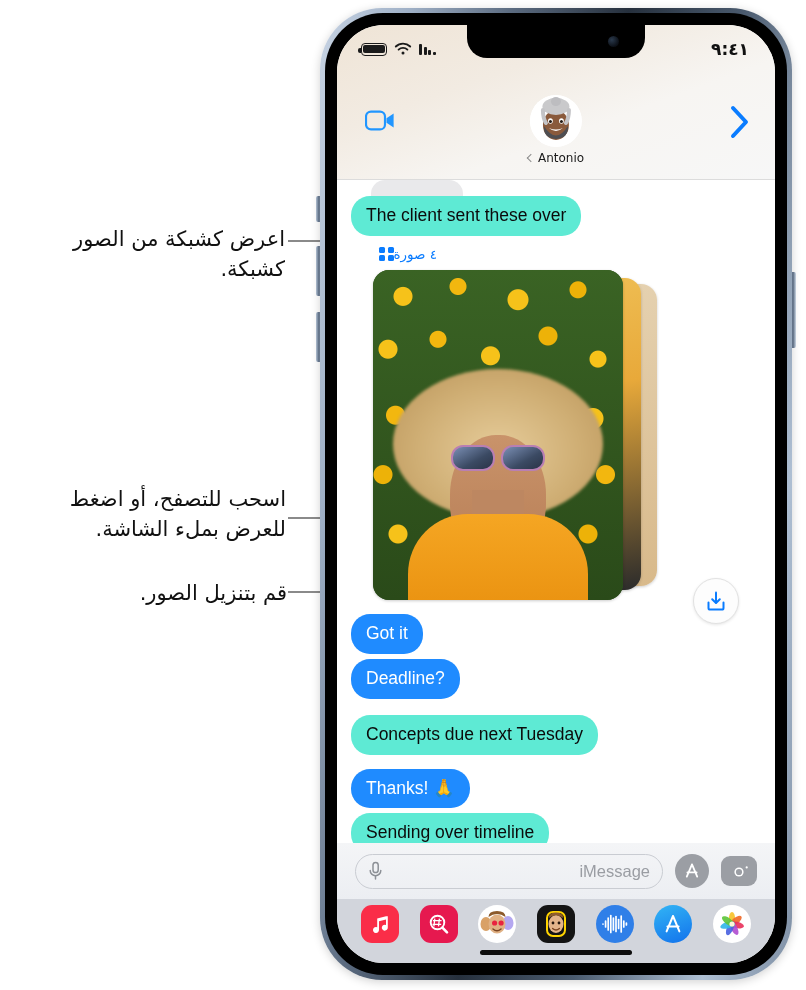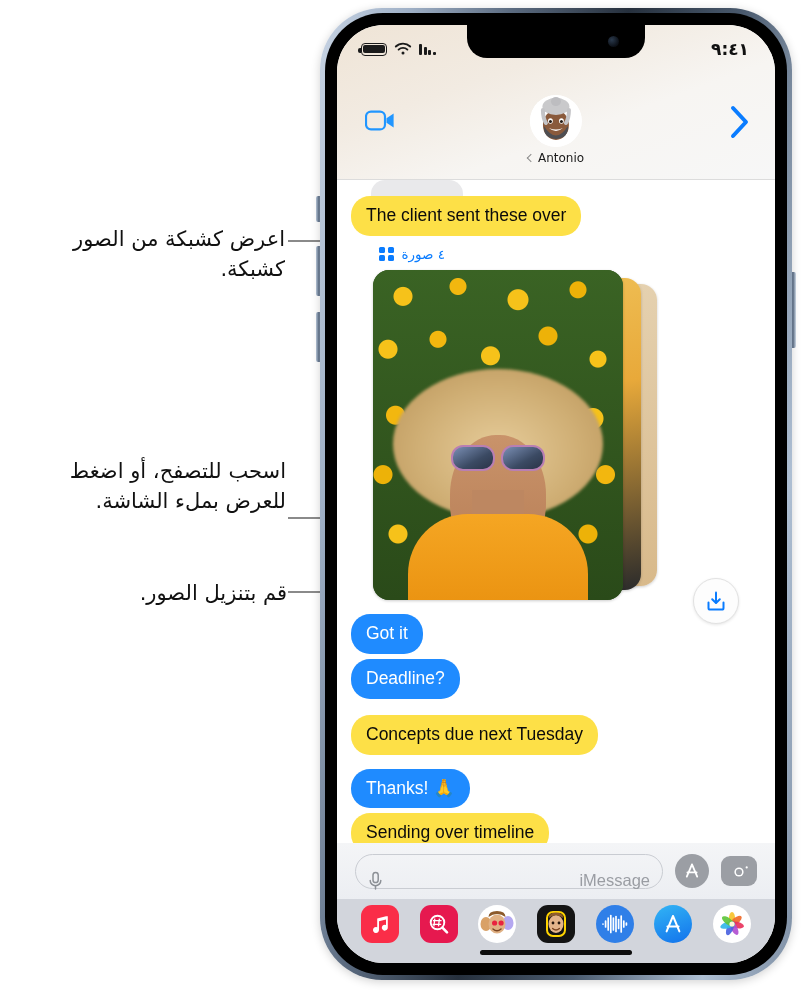--- a/index.html
+++ b/index.html
@@ -121,39 +121,39 @@
     background: #ffffff; padding: 0 14px; overflow: hidden;
   }
   .bubble {
     max-width: 300px; padding: 9px 15px; border-radius: 19px;
     font-size: 17.5px; line-height: 1.25; position: relative;
     font-family: "Liberation Sans", sans-serif;
   }
   .row { display: flex; margin-bottom: 5px; }
   .row.in  { justify-content: flex-start; }
   .row.out { justify-content: flex-start; }
-  .bubble.in  { background: #fde047; color: #0b0b0b; }
+  .bubble.in  { background: #5eead4; color: #0b0b0b; }
   .bubble.out { background: #1f8bff; color: #fff; }
   .bubble.in.tail::before {
     content:""; position:absolute; left:-5px; bottom:0; width:14px; height:17px;
     background:#e9e9eb; border-bottom-right-radius:14px; z-index:-1;
   }
   .bubble.out.tail::before {
     content:""; position:absolute; right:-5px; bottom:0; width:14px; height:17px;
     background:#1f8bff; border-bottom-left-radius:14px; z-index:-1;
   }
 
   #partial-bubble {
     width: 92px; height: 16px; background: #e9e9eb;
     border-radius: 14px 14px 0 0; margin-left: 20px;
   }
 
   
   #stack-header {
-    display: flex; align-items: center; gap: 8px;
+    display: flex; align-items: center; gap: 0;
     margin: 10px 0 8px 28px; direction: rtl; justify-content: flex-end;
     width: 120px;
   }
   #grid-icon { display: grid; grid-template-columns: 6px 6px; grid-gap: 2.5px; }
   #grid-icon i { width: 6px; height: 6px; background: #0a7cff; border-radius: 1.5px; display:block; }
   #stack-count { color: #0a7cff; font-size: 13.5px; font-family: "DejaVu Sans", sans-serif; }
 
   #stack-wrap { position: relative; margin-left: 22px; width: 300px; height: 330px; }
   .stack-card {
     position: absolute; border-radius: 16px; overflow: hidden;
@@ -229,22 +229,22 @@
 
   
   #inputbar {
     position: absolute; bottom: 64px; left: 0; right: 0; height: 56px;
     background: linear-gradient(180deg,#f4f5f7,#eceef2);
     display: flex; align-items: center; gap: 12px; padding: 0 18px;
     z-index: 25;
   }
   #msgfield {
     flex: 1; height: 35px; border: 1px solid #c9ccd2; border-radius: 18px;
-    display: flex; align-items: flex-start; justify-content: space-between;
-    padding: 16px 12px; background: transparent; direction: rtl;
+    display: flex; align-items: flex-end; justify-content: space-between;
+    padding: 7px 12px; background: transparent; direction: rtl;
   }
   #msg-placeholder { color: #9a9da3; font-size: 16.5px; }
   .gray-round {
     width: 34px; height: 34px; border-radius: 50%; background: #9b9ea4;
     display:flex; align-items:center; justify-content:center; cursor:pointer;
   }
   #dock {
     position: absolute; bottom: 0; left: 0; right: 0; height: 64px;
     background: #d2d5dc; display: flex; align-items: center;
     justify-content: space-around; padding: 0 14px 14px; z-index: 25;
@@ -257,21 +257,21 @@
   }
 </style>
 </head>
 <body>
 
 <div id="stage">
 
   <div class="callout" id="c1" style="left:70px; top:224px; width:215px;">اعرض كشبكة من الصور كشبكة.</div>
   <div class="leader h" id="c1-line" style="left:288px; top:240px; width:80px;"></div>
 
-  <div class="callout" id="c2" style="left:14px; top:456px; width:272px;">اسحب للتصفح، أو اضغط للعرض بملء الشاشة.</div>
+  <div class="callout" id="c2" style="left:14px; top:484px; width:272px;">اسحب للتصفح، أو اضغط للعرض بملء الشاشة.</div>
   <div class="leader h" id="c2-line" style="left:288px; top:517px; width:82px;"></div>
 
   <div class="callout" id="c3" style="left:92px; top:578px; width:195px;">قم بتنزيل الصور.</div>
   <div class="leader h" id="c3-line" style="left:288px; top:591px; width:418px;"></div>
   <div class="leader v" id="c3-line-v" style="left:704px; top:446px; height:146px;"></div>
 
   <div class="sidebtn" id="btn-silent"></div>
   <div class="sidebtn" id="btn-volup"></div>
   <div class="sidebtn" id="btn-voldn"></div>
   <div class="sidebtn" id="btn-power"></div>

